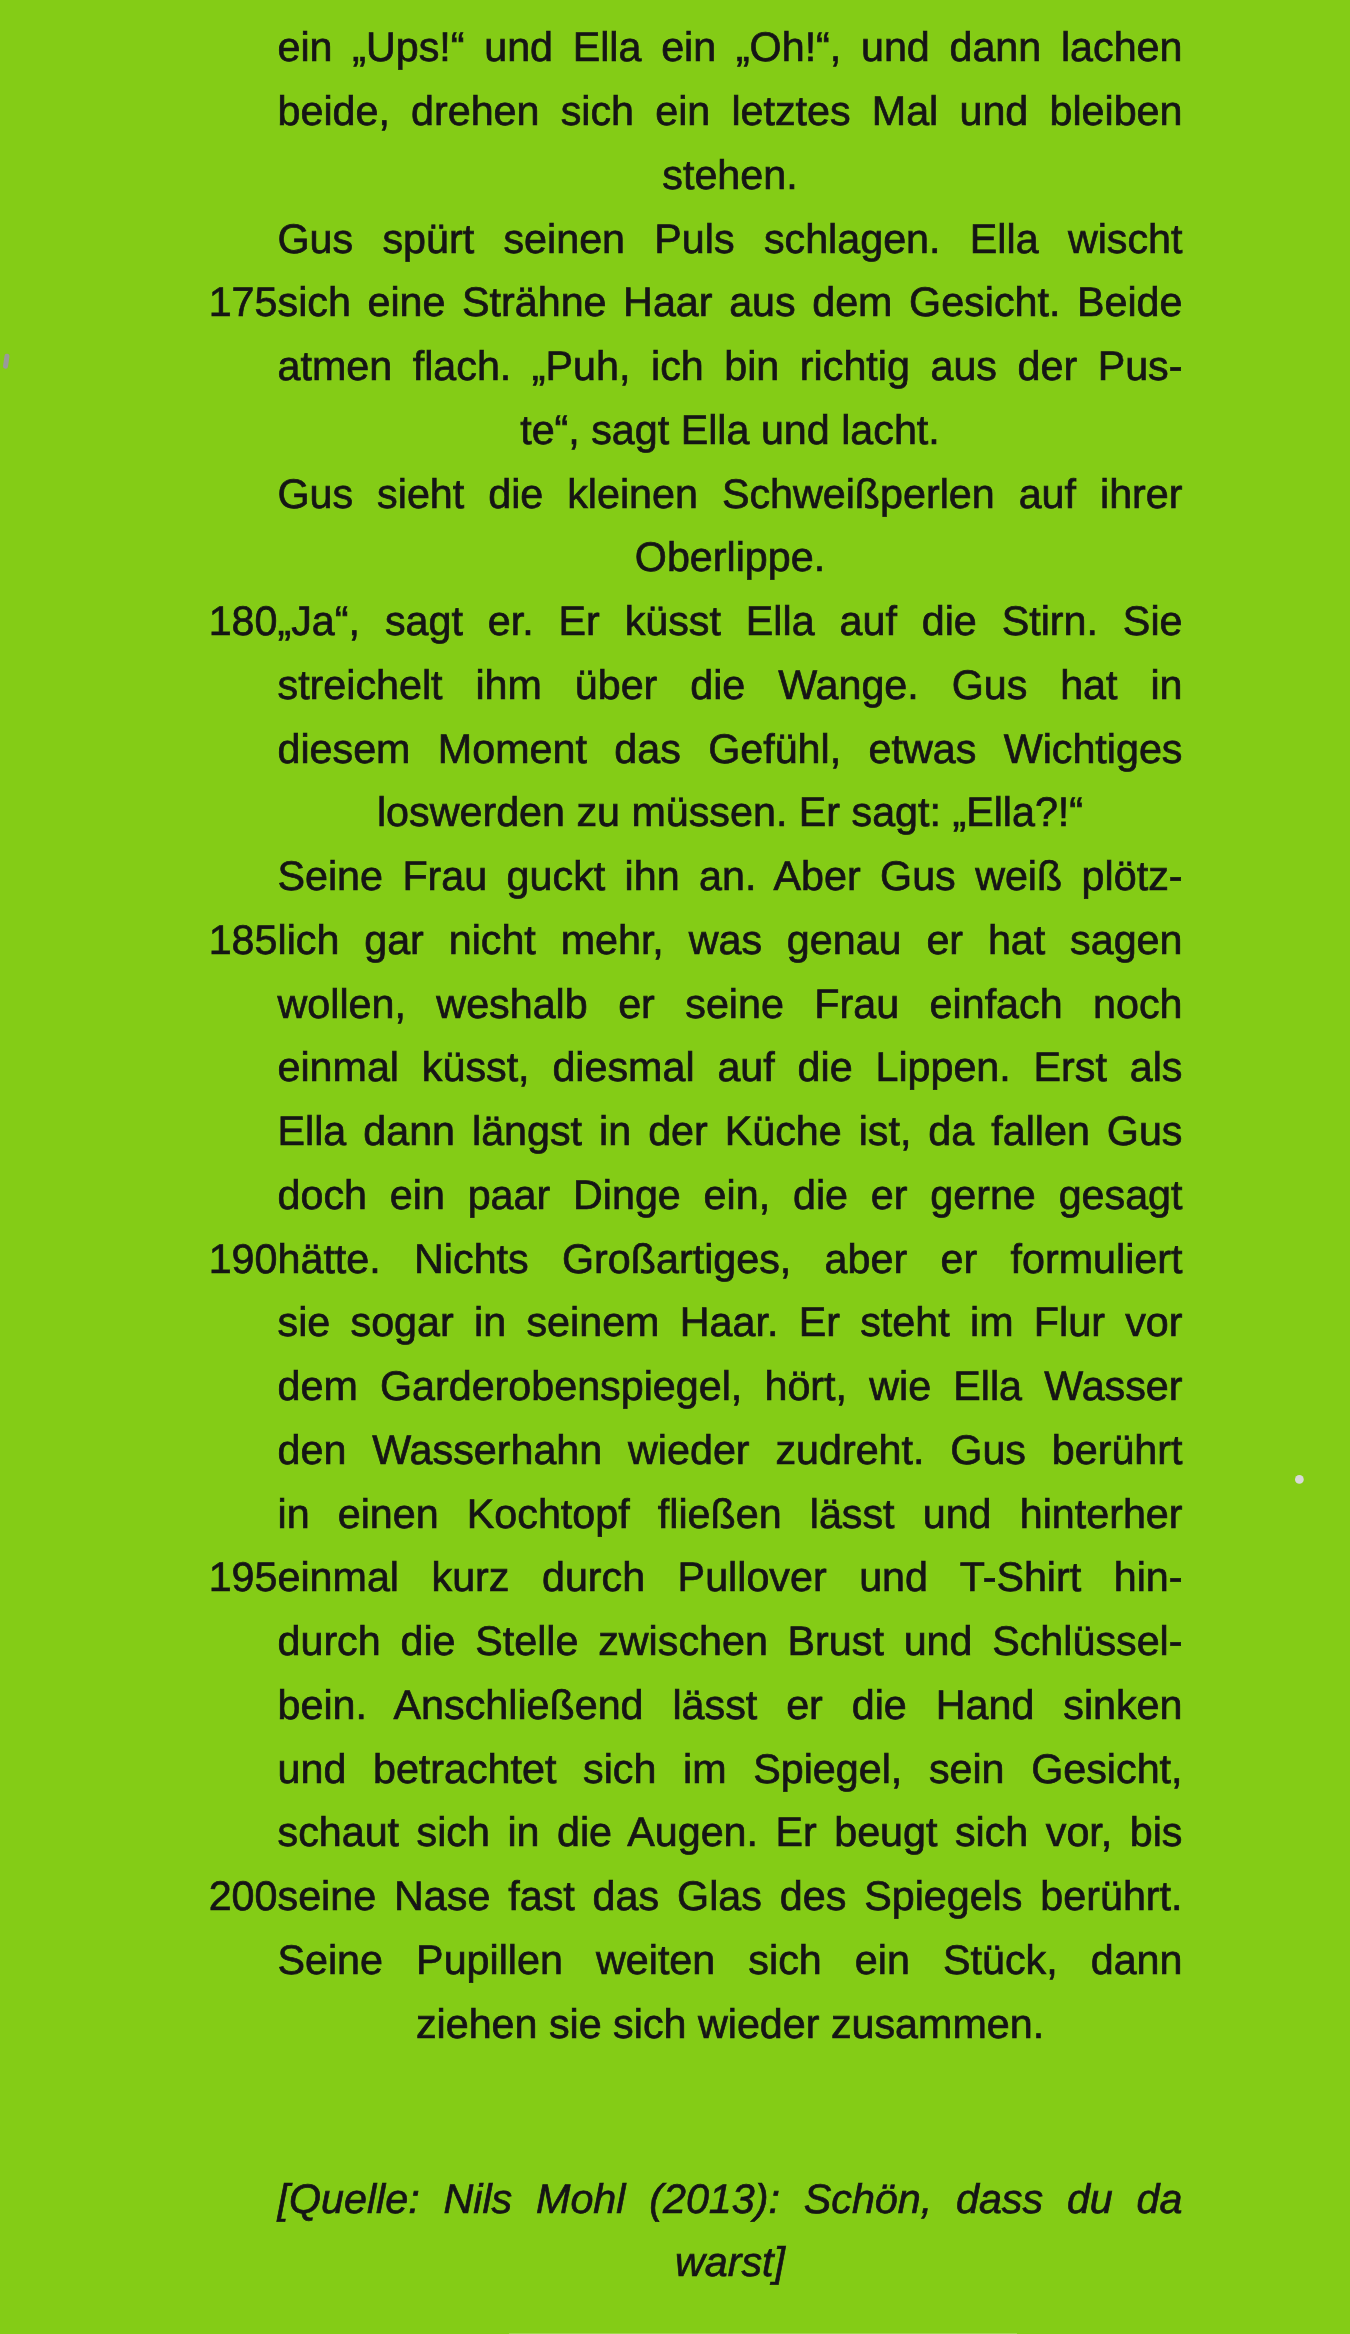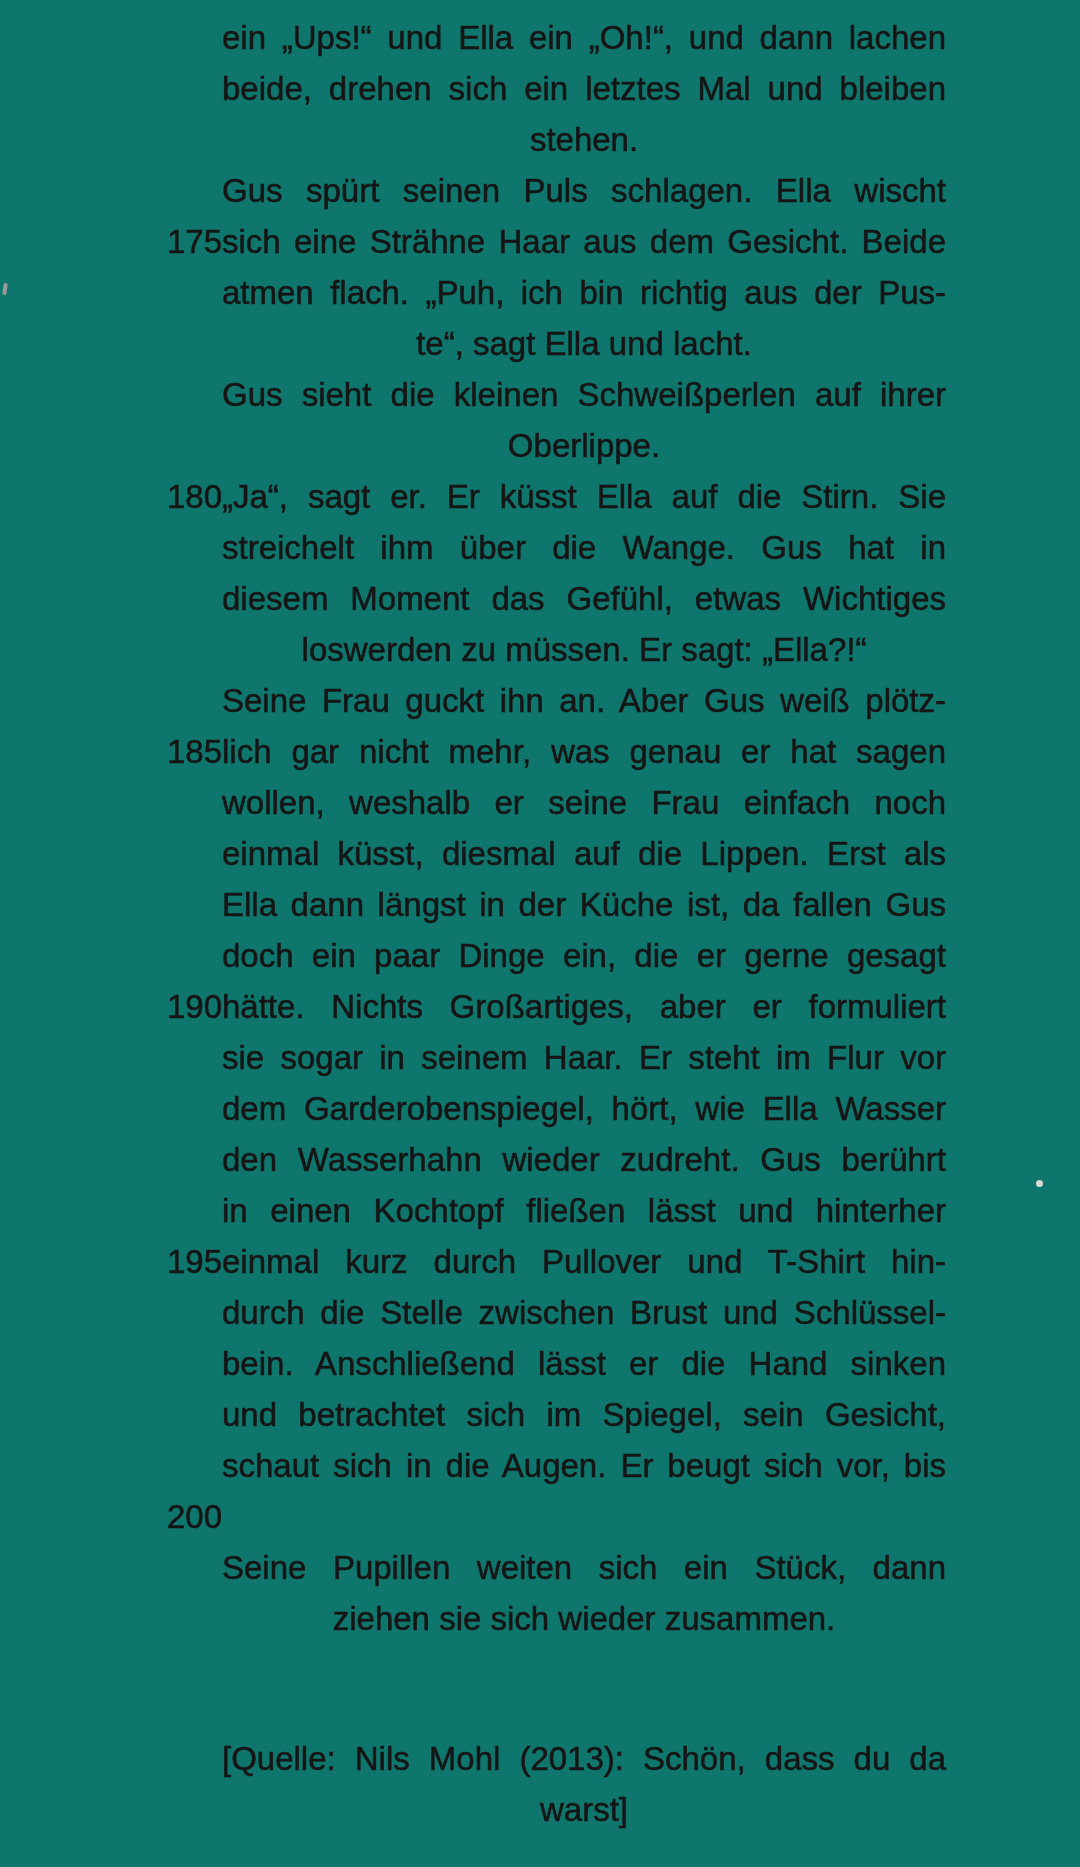--- a/index.html
+++ b/index.html
@@ -14,21 +14,21 @@
     overflow: hidden;
     font-family: "Liberation Sans", "DejaVu Sans", sans-serif;
     color: #151515;
   }
   .page {
     position: relative;
     width: 1080px;
     height: 1867px;
     box-sizing: border-box;
     padding: 12px 134px 0 137px;
-    background: #0f766e;
+    background: #84cc16;
   }
   .text-block { width: 100%; }
   .row {
     display: flex;
     height: 51px;
     line-height: 51px;
     font-size: 33px;
     -webkit-text-stroke: 0.55px #151515;
   }
   .num {
@@ -45,20 +45,21 @@
     text-align-last: justify;
     text-justify: inter-word;
   }
   .txt.nj {
     text-align: center;
   }
   .source-block {
     margin-top: 89px;
   }
   .source-block .row {
+    font-style: italic;
   }
   .speck-left {
     position: absolute;
     left: 3px;
     top: 283px;
     width: 4px;
     height: 12px;
     background: #9a9a9a;
     border-radius: 2px;
     transform: rotate(8deg);
@@ -190,20 +191,21 @@
       <div class="row">
         <span class="num"></span>
         <span class="txt j">und betrachtet sich im Spiegel, sein Gesicht,</span>
       </div>
       <div class="row">
         <span class="num"></span>
         <span class="txt j">schaut sich in die Augen. Er beugt sich vor, bis</span>
       </div>
       <div class="row">
         <span class="num">200</span>
+        <span class="txt j">seine Nase fast das Glas des Spiegels berührt.</span>
       </div>
       <div class="row">
         <span class="num"></span>
         <span class="txt j">Seine Pupillen weiten sich ein Stück, dann</span>
       </div>
       <div class="row">
         <span class="num"></span>
         <span class="txt nj">ziehen sie sich wieder zusammen.</span>
       </div>
     </section>

